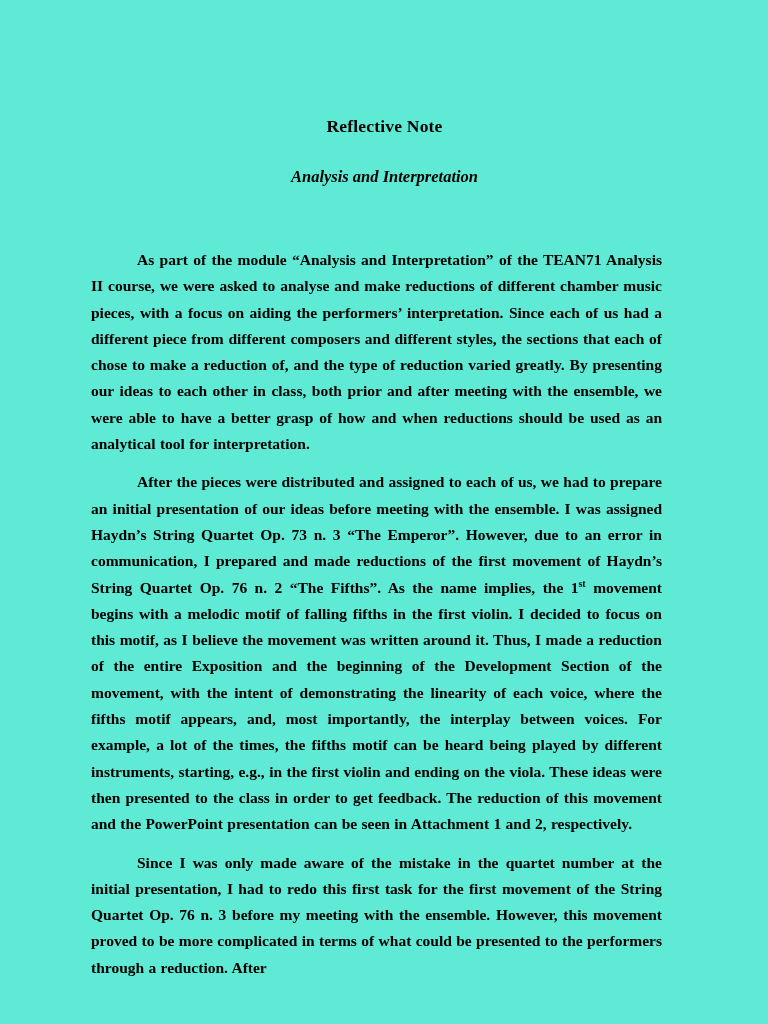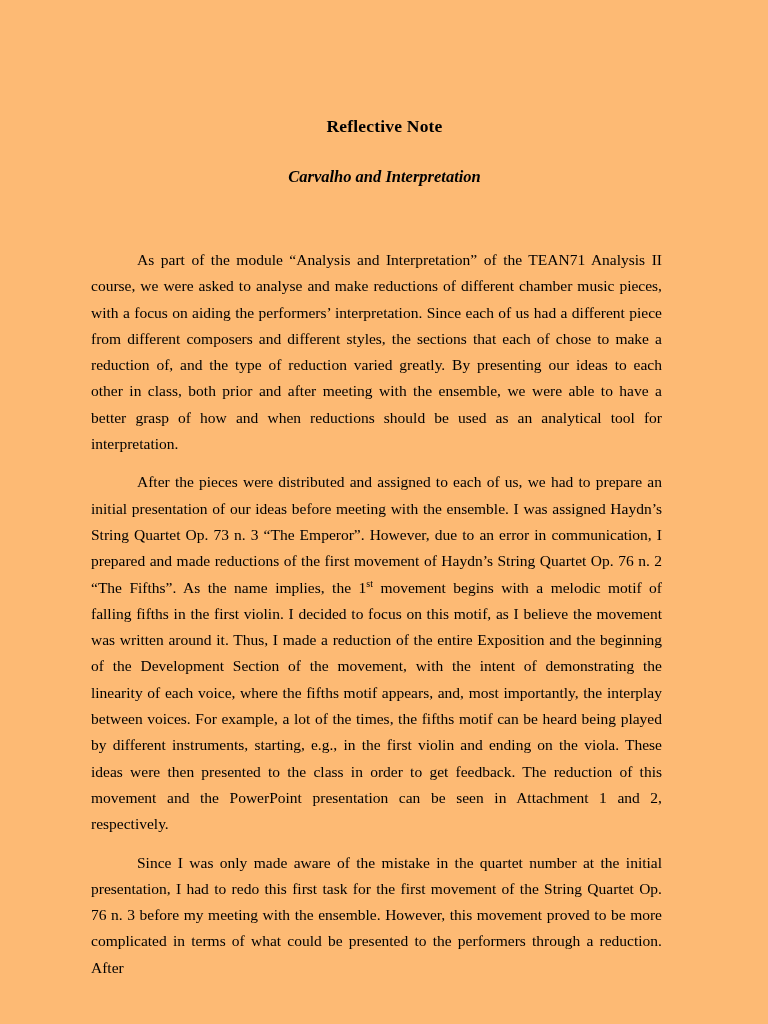--- a/index.html
+++ b/index.html
@@ -5,21 +5,21 @@
   html, body {
     margin: 0;
     padding: 0;
     background: #ffffff;
   }
   .page {
     position: relative;
     width: 768px;
     height: 1024px;
     box-sizing: border-box;
-    background: #fdba74;
+    background: #5eead4;
     padding: 116px 90px 0 91px;
     font-family: "Liberation Serif", serif;
     color: #000000;
     overflow: hidden;
   }
   .doc-title {
     text-align: center;
     font-size: 17.5px;
     font-weight: bold;
     margin: 0;
@@ -40,34 +40,35 @@
   .doc-body {
     margin-top: 60px;
   }
   .doc-body p {
     font-size: 15.5px;
     line-height: 26.3px;
     text-align: justify;
     text-indent: 46px;
     margin: 0 16px 12px 0;
     word-spacing: 0.5px;
+    font-weight: bold;
   }
   .doc-body p sup {
     font-size: 10px;
     line-height: 0;
   }
 </style>
 </head>
 <body>
 
 <div class="page">
 
   <h1 class="doc-title">Reflective Note</h1>
 
-  <h2 class="doc-subtitle">Carvalho and Interpretation</h2>
+  <h2 class="doc-subtitle">Analysis and Interpretation</h2>
 
 
   <div class="doc-body">
 
     <p>
       <span>As part of the module “Analysis and Interpretation” of the TEAN71 Analysis II course, we were asked to analyse and make reductions of different chamber music pieces, with a focus on aiding the performers’ interpretation. Since each of us had a different piece from different composers and different styles, the sections that each of chose to make a reduction of, and the type of reduction varied greatly. By presenting our ideas to each other in class, both prior and after meeting with the ensemble, we were able to have a better grasp of how and when reductions should be used as an analytical tool for interpretation.</span>
     </p>
 
     <p>
       <span>After the pieces were distributed and assigned to each of us, we had to prepare an initial presentation of our ideas before meeting with the ensemble. I was assigned Haydn’s String Quartet Op. 73 n. 3 “The Emperor”. However, due to an error in communication, I prepared and made reductions of the first movement of Haydn’s String Quartet Op. 76 n. 2 “The Fifths”. As the name implies, the 1</span><sup>st</sup><span> movement begins with a melodic motif of falling fifths in the first violin. I decided to focus on this motif, as I believe the movement was written around it. Thus, I made a reduction of the entire Exposition and the beginning of the Development Section of the movement, with the intent of demonstrating the linearity of each voice, where the fifths motif appears, and, most importantly, the interplay between voices. For example, a lot of the times, the fifths motif can be heard being played by different instruments, starting, e.g., in the first violin and ending on the viola. These ideas were then presented to the class in order to get feedback. The reduction of this movement and the PowerPoint presentation can be seen in Attachment 1 and 2, respectively.</span>

